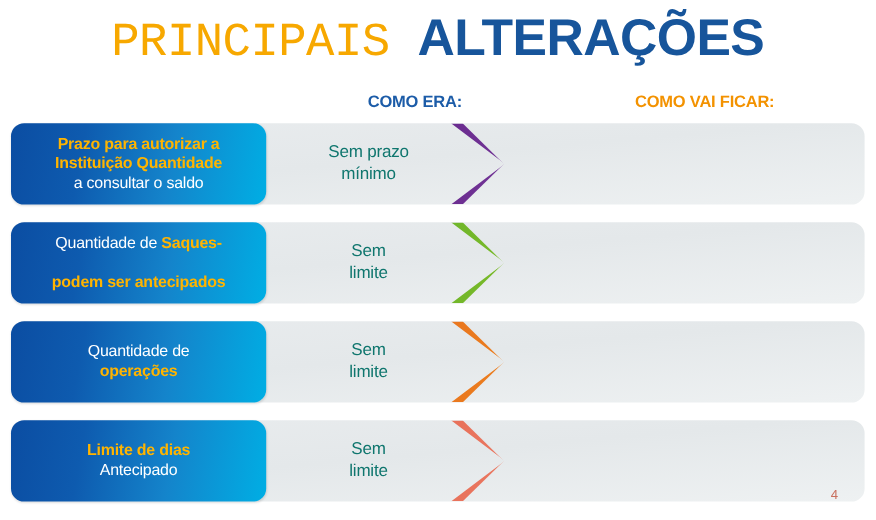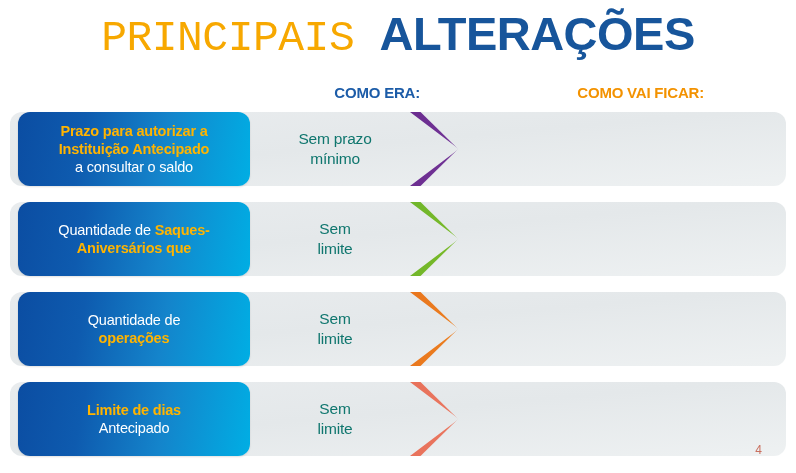--- a/index.html
+++ b/index.html
@@ -90,21 +90,20 @@
     width: 232px;
     height: 74px;
     border-radius: 12px;
     background: linear-gradient(100deg, #0B4DA2 0%, #0E5BAF 28%, #1484CB 62%, #00AEE4 100%);
     box-shadow: 0 1px 2px rgba(0,0,0,0.12);
     display: flex;
     align-items: center;
     justify-content: center;
     box-sizing: border-box;
     padding: 0 8px;
-    margin-left: 8px;
   }
   .blue-pill .pill-text {
     text-align: center;
     font-size: 14.5px;
     line-height: 18px;
     color: #ffffff;
     letter-spacing: -0.2px;
   }
   .blue-pill .pill-text b {
     color: #FFB400;
@@ -187,33 +186,33 @@
 <div id="title-bar">
   <span id="title-part-1" style="color: rgb(247, 168, 0);">PRINCIPAIS </span><span id="title-part-2" style="color: rgb(23, 85, 155);">ALTERAÇÕES</span>
 </div>
 
 <div class="col-header" id="header-como-era" style="color: rgb(28, 92, 168);">COMO ERA:</div>
 <div class="col-header" id="header-como-vai-ficar" style="color: rgb(243, 146, 0);">COMO VAI FICAR:</div>
 
 <div class="row" id="row-0">
   <div class="row-band"></div>
   <div class="blue-pill">
-    <div class="pill-text"><b>Prazo para autorizar a</b><br><b>Instituição Antecipado</b><br>a consultar o saldo</div>
+    <div class="pill-text"><b>Prazo para autorizar a</b><br><b>Instituição Quantidade</b><br>a consultar o saldo</div>
   </div>
   <div class="mid-text">Sem prazo<br>mínimo</div>
   <div class="arrow arrow-purple">
     <div class="arrow-shape" style="background: linear-gradient(100deg, rgb(106, 44, 143) 0%, rgb(160, 99, 190) 100%);"></div>
     <div class="arrow-text"><b>90 dias</b> da data de início da vigência<br>da opção do trabalhador pela<br>Sistemática do Saque-Aniversário.</div>
   </div>
 </div>
 
 <div class="row" id="row-1">
   <div class="row-band"></div>
   <div class="blue-pill">
-    <div class="pill-text">Quantidade de <b>Saques-</b><br><b>Aniversários que</b><br></div>
+    <div class="pill-text">Quantidade de <b>Saques-</b><br><br><b>podem ser antecipados</b></div>
   </div>
   <div class="mid-text">Sem<br>limite</div>
   <div class="arrow arrow-green">
     <div class="arrow-shape" style="background: linear-gradient(100deg, rgb(112, 182, 43) 0%, rgb(175, 206, 23) 100%);"></div>
     <div class="arrow-text">Limitado <b>a cinco Saques-Aniversário</b><br>(período de transição).<br>A partir 01/11/2026, <b>até</b><br><b>três Saques-Aniversários</b>.</div>
   </div>
 </div>
 
 <div class="row" id="row-2">
   <div class="row-band"></div>

